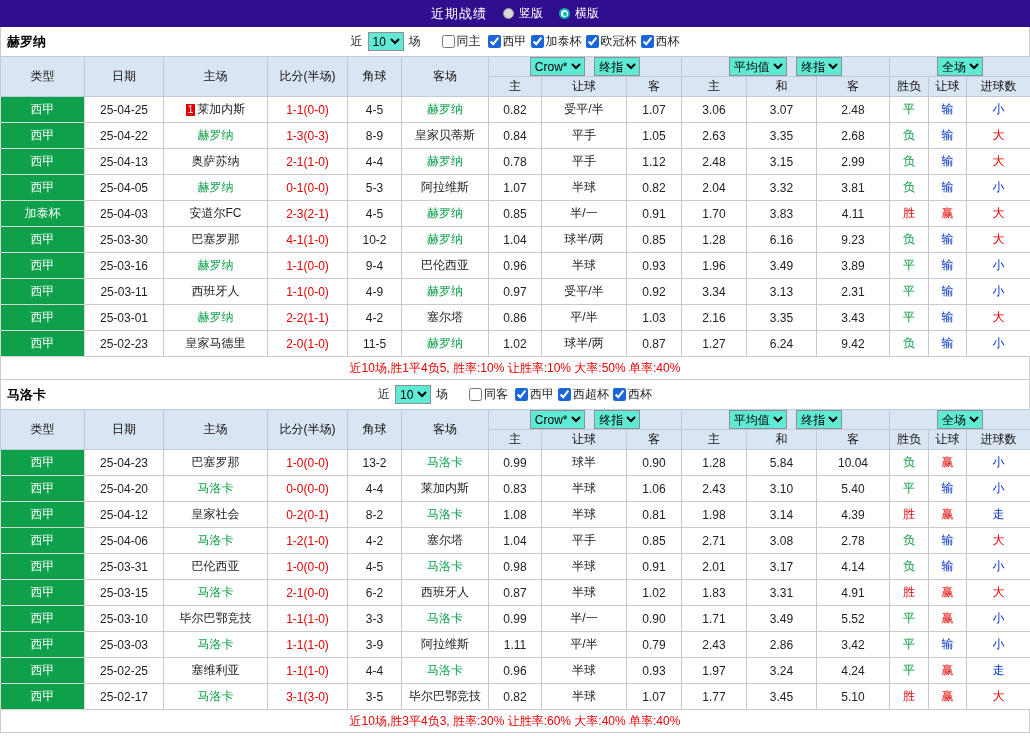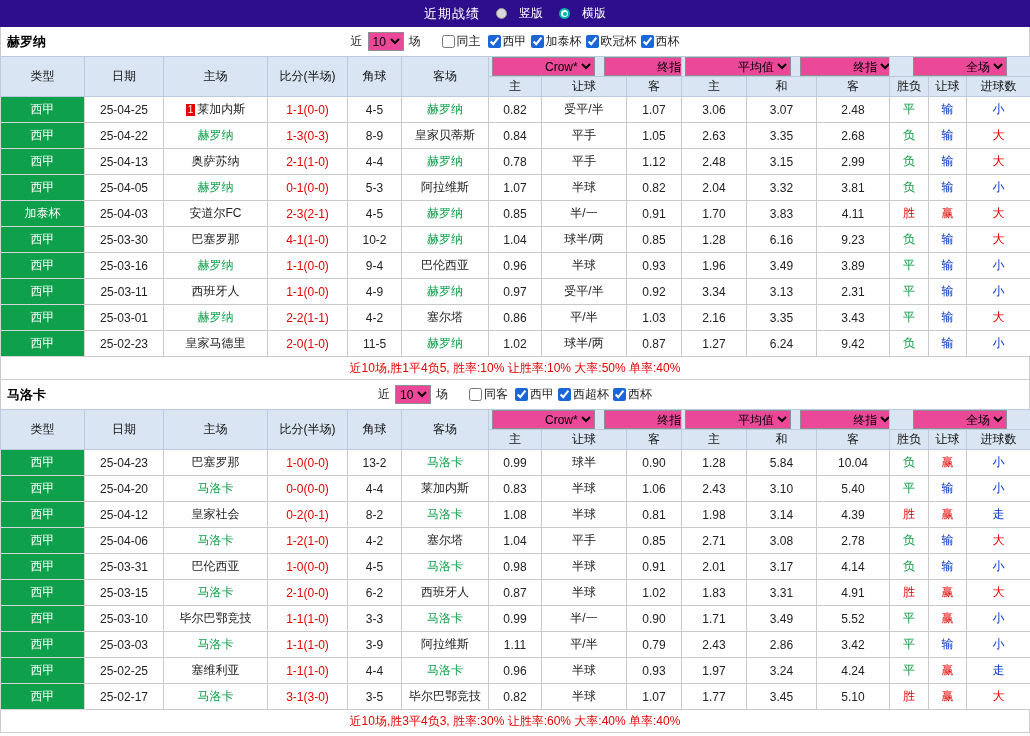--- a/index.html
+++ b/index.html
@@ -8,21 +8,21 @@
     width:1030px; height:736px;
     font-family:"Liberation Sans","DejaVu Sans",sans-serif;
     font-size:12px; color:#222;
   }
   
   .topbar {
     height:27px; background:#2e0e8c; color:#fff;
     display:flex; align-items:center; justify-content:center; gap:16px;
   }
   .topbar .title { font-weight:normal; font-size:13px; letter-spacing:1px; }
-  .radio-opt { display:inline-flex; align-items:center; gap:12px; cursor:pointer; font-size:12px; }
+  .radio-opt { display:inline-flex; align-items:center; gap:5px; cursor:pointer; font-size:12px; }
   .radio {
     width:11px; height:11px; border-radius:50%;
     background:#d9d9d9; border:1px solid #9a9a9a; display:inline-block; position:relative;
   }
   .radio.selected { background:#fff; border:2px solid #00b4ad; }
   .radio.selected::after {
     content:""; position:absolute; left:50%; top:50%; transform:translate(-50%,-50%);
     width:4px; height:4px; border-radius:50%; background:#00b4ad;
   }
   
@@ -32,30 +32,30 @@
   }
   .team-title { position:absolute; left:6px; font-weight:bold; font-size:13px; color:#000; }
   .filters { margin:0 auto; display:flex; align-items:center; gap:3px; }
   .filters select { margin:0 2px; }
   .cb { display:inline-flex; align-items:center; margin-left:18px; cursor:pointer; }
   .cb input { width:13px; height:13px; margin:0 2px 0 0; accent-color:#1a66d9; vertical-align:middle; }
   .leagues { display:inline-flex; align-items:center; }
   .leagues .cb { margin-left:4px; }
   select {
     font-family:"Liberation Sans","DejaVu Sans",sans-serif;
-    font-size:12px; height:19px; border:1px solid #8f8f8f; background:#ec4899; color:#000;
+    font-size:12px; height:19px; border:1px solid #8f8f8f; background:#5eead4; color:#000;
   }
   
   table { border-collapse:collapse; table-layout:fixed; width:1030px;border-radius:12px; }
   th,td {
     border:1px solid #c9c9c9; text-align:center; vertical-align:middle;
     overflow:hidden; white-space:nowrap; font-weight:normal;
   }
   thead th { background:#d9e5f2; border-color:#bccadd; height:20px; font-size:12px; color:#111; }
-  thead .sel-cell select { margin:0 3px;padding-left:48px; }
+  thead .sel-cell select { margin:0 3px; }
   tbody td { height:26px; background:#fff; color:#222; }
   td.type { background:#0ea04a; color:#fff; border-color:#d6d6d6; }
   td.score { color:#e60000; }
   .badge {
     display:inline-block; background:#e60000; color:#fff; font-size:10px;
     line-height:12px; padding:0 2px; margin-right:2px;
   }
   .badge:empty { display:none; }
   .team-name.focus { color:#0ea04a; }
   .c-red { color:#e60000; }

